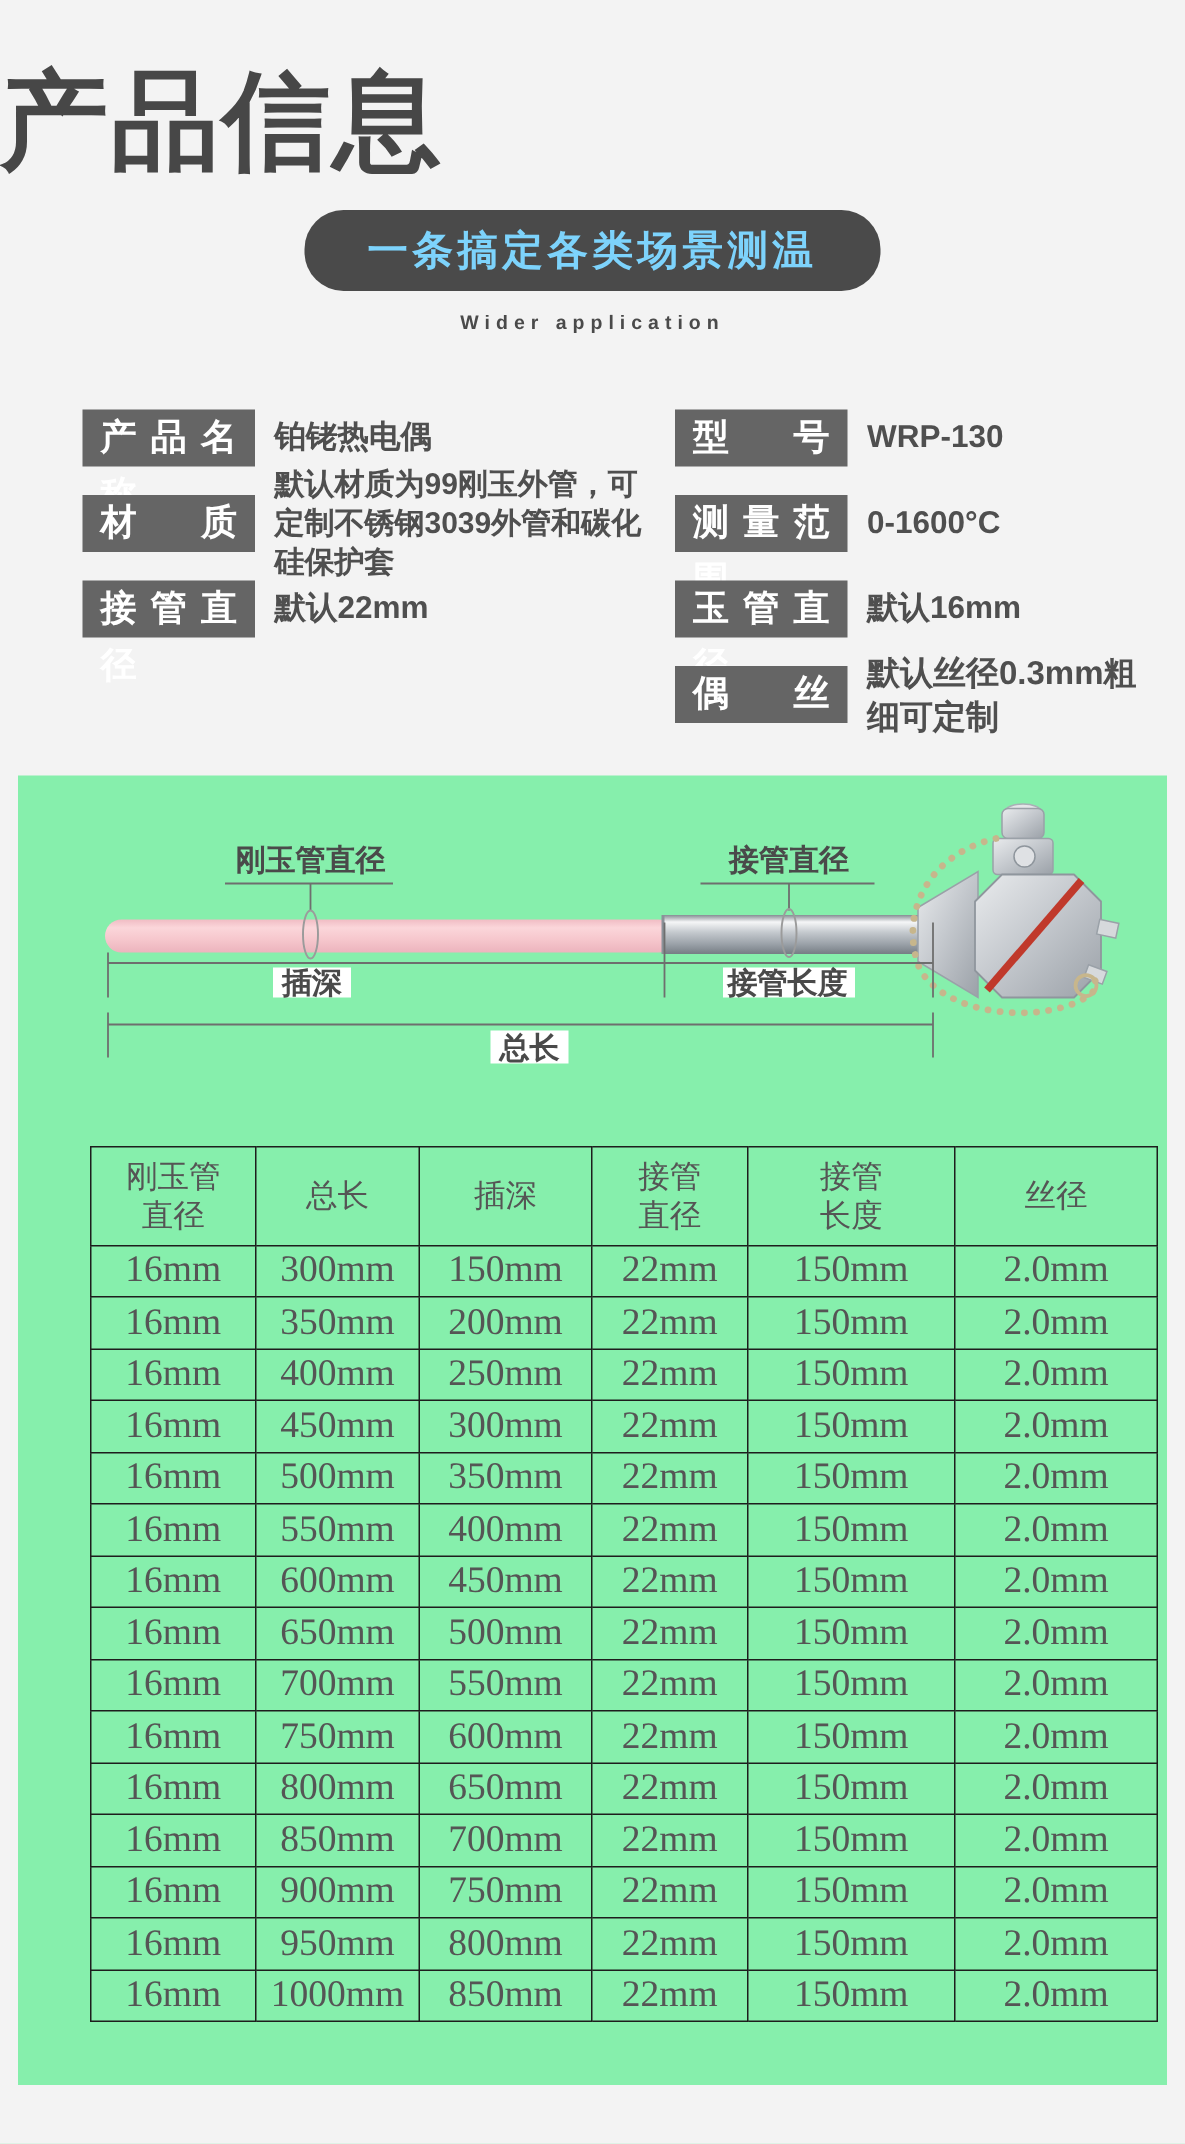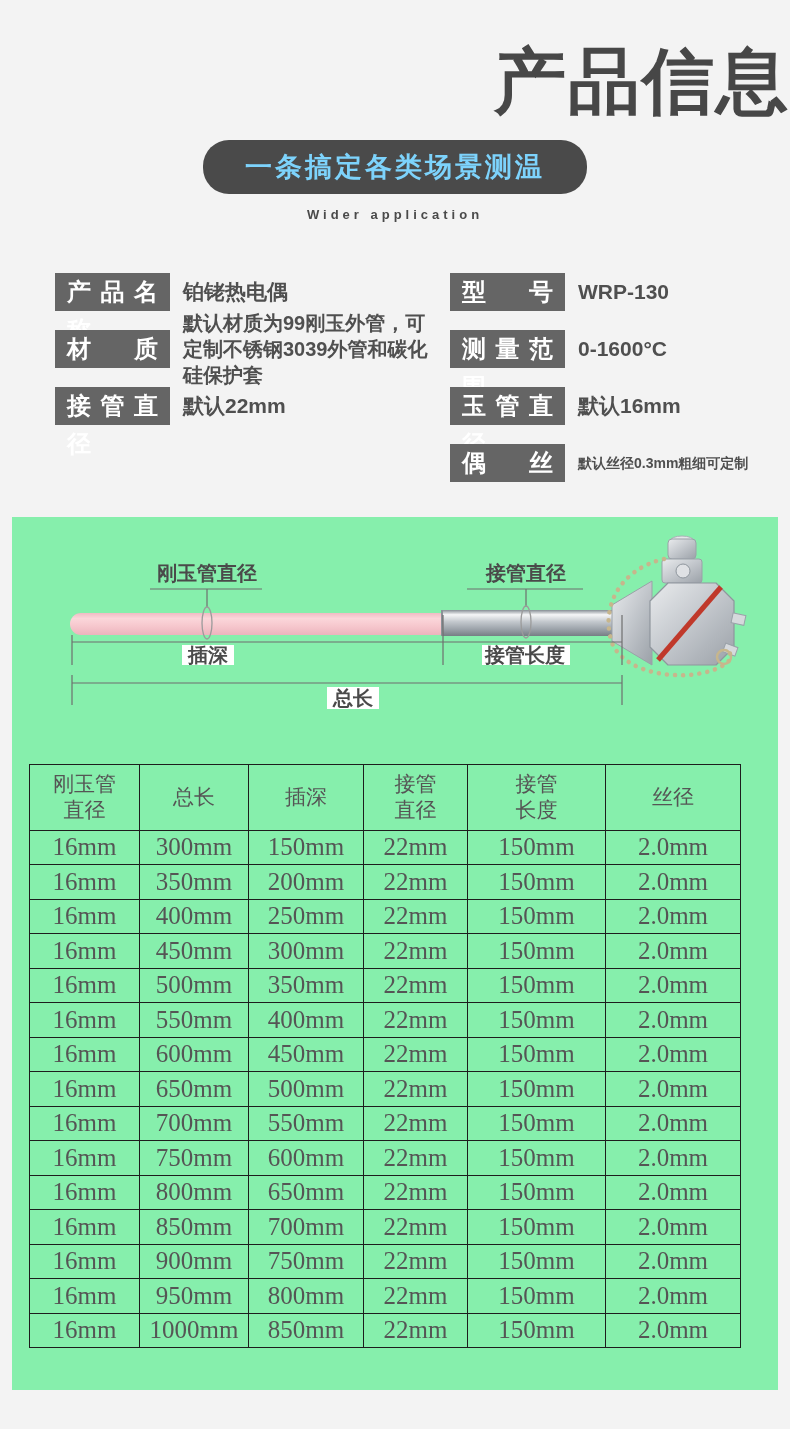--- a/index.html
+++ b/index.html
@@ -1,51 +1,51 @@
 <!DOCTYPE html>
 <html><head>
 <meta charset="utf-8">
 <style>
   * { margin:0; padding:0; box-sizing:border-box; }
   html,body { width:790px; background:#f3f3f3; font-family:"Liberation Sans","DejaVu Sans",sans-serif; }
   .page { width:790px; height:1429px; background:#f3f3f3; overflow:hidden; }
 
   
-  .main-title { margin-top:44px; text-align:right; font-size:72px; font-weight:900;
+  .main-title { margin-top:44px; text-align:left; font-size:72px; font-weight:900;
                 color:#474747; letter-spacing:2px; line-height:1.05; }
   .badge-wrap { text-align:center; margin-top:20px; }
   .tagline-badge { display:inline-block; background:#4a4a4a; color:#7dd3fc; font-size:27px;
                    font-weight:700; letter-spacing:3px; padding:9px 42px; border-radius:26px; }
   .subtitle-en { margin-top:13px; text-align:center; font-size:13px; font-weight:600;
                  color:#4a4a4a; letter-spacing:4px; }
 
   
   .specs { display:flex; margin-top:42px; padding-left:55px; padding-right:14px; }
   .spec-col-left  { width:395px; flex:none; }
   .spec-col-right { flex:1; }
   .spec-row { height:57px; display:flex; align-items:center; }
   .spec-label { width:115px; height:38px; flex:none; background:#656565; color:#fff;
                 font-size:24px; font-weight:700; line-height:38px; padding:0 12px;
                 text-align:justify; text-align-last:justify; }
   .spec-value { margin-left:13px; font-size:21px; font-weight:700; color:#4f4f4f; line-height:1.25; }
   .spec-col-left  .spec-value { max-width:260px; }
   .spec-col-right .spec-value { max-width:205px; }
   .spec-value.small { font-size:20px; line-height:1.32; }
-  .spec-col-right .spec-value.small { font-size:14px; }
+  .spec-col-right .spec-value.small { font-size:22px; }
 
   
   .product-card { margin:25px 12px 0; background:#86efac; height:873px;font-family:Liberation Serif, serif; }
 
   
   .product-diagram { display:block; width:764px; height:210px; }
   .dim-line { stroke:#6e6e6e; stroke-width:1.2; }
   .dim-text { font-size:20px; font-weight:700; fill:#4a4a4a; }
 
   
-  .spec-table { border-collapse:collapse; margin:37px 0 0 17px; table-layout:fixed; }
+  .spec-table { border-collapse:collapse; margin:37px 0 0 48px; table-layout:fixed; }
   .spec-table th, .spec-table td { border:1.5px solid #1d1d1d; text-align:center; color:#555555; }
   .spec-table th { height:66px; font-size:21px; font-weight:400; line-height:1.25; white-space:pre-line; }
   .spec-table td { height:34.5px; font-size:25px; font-weight:400; }
 </style>
 </head>
 <body>
 
 <div class="page">
 
   <div class="main-title">产品信息</div>

